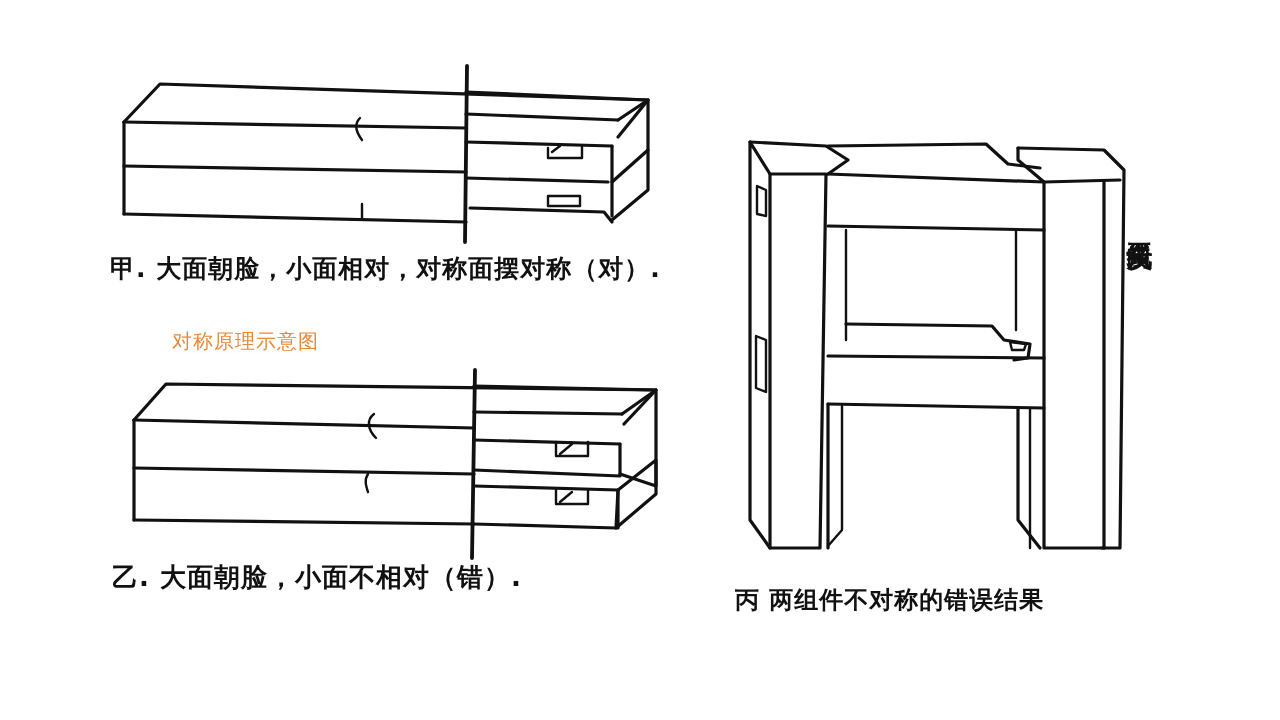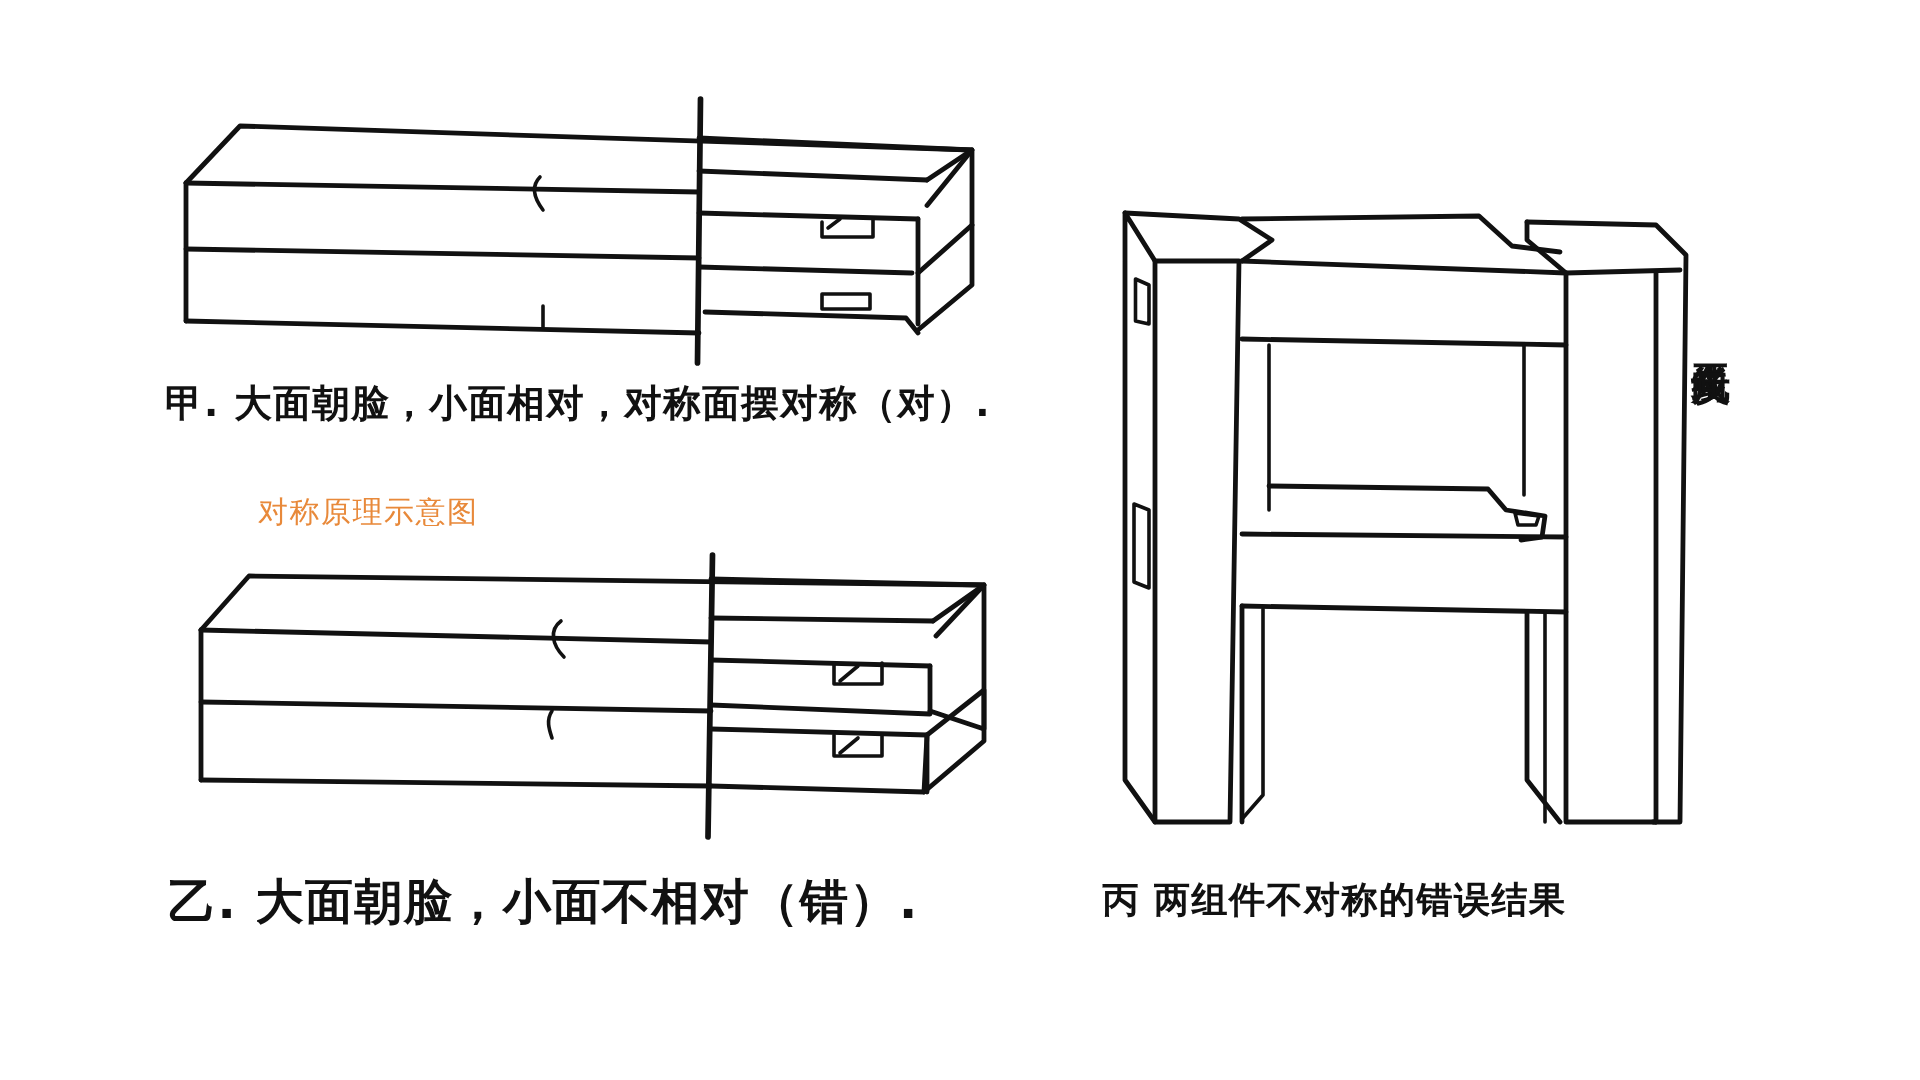--- a/index.html
+++ b/index.html
@@ -129,19 +129,19 @@
       <path class="ink-thin" d="M842 406 L842 530 L828 546"></path>
       <path class="ink" d="M1018 408 L1018 520 L1040 548"></path>
       <path class="ink-thin" d="M1030 408 L1030 548"></path>
     </g>
   </svg>
 
   <div class="caption" style="left:110px; top:252px; font-size:25px;">甲. 大面朝脸，小面相对，对称面摆对称（对）.</div>
 
   <div class="title-label" style="color:#E8893A;">对称原理示意图</div>
 
-  <div class="caption" style="left:112px; top:580px; font-size:32px;">乙. 大面朝脸，小面不相对（错）.</div>
+  <div class="caption" style="left:112px; top:560px; font-size:26px;">乙. 大面朝脸，小面不相对（错）.</div>
 
   <div class="caption" style="left:735px; top:584px; font-size:24px;">丙  两组件不对称的错误结果</div>
 
   <div class="vertical-label">平线反向</div>
 
 </div>
 
 </body></html>

